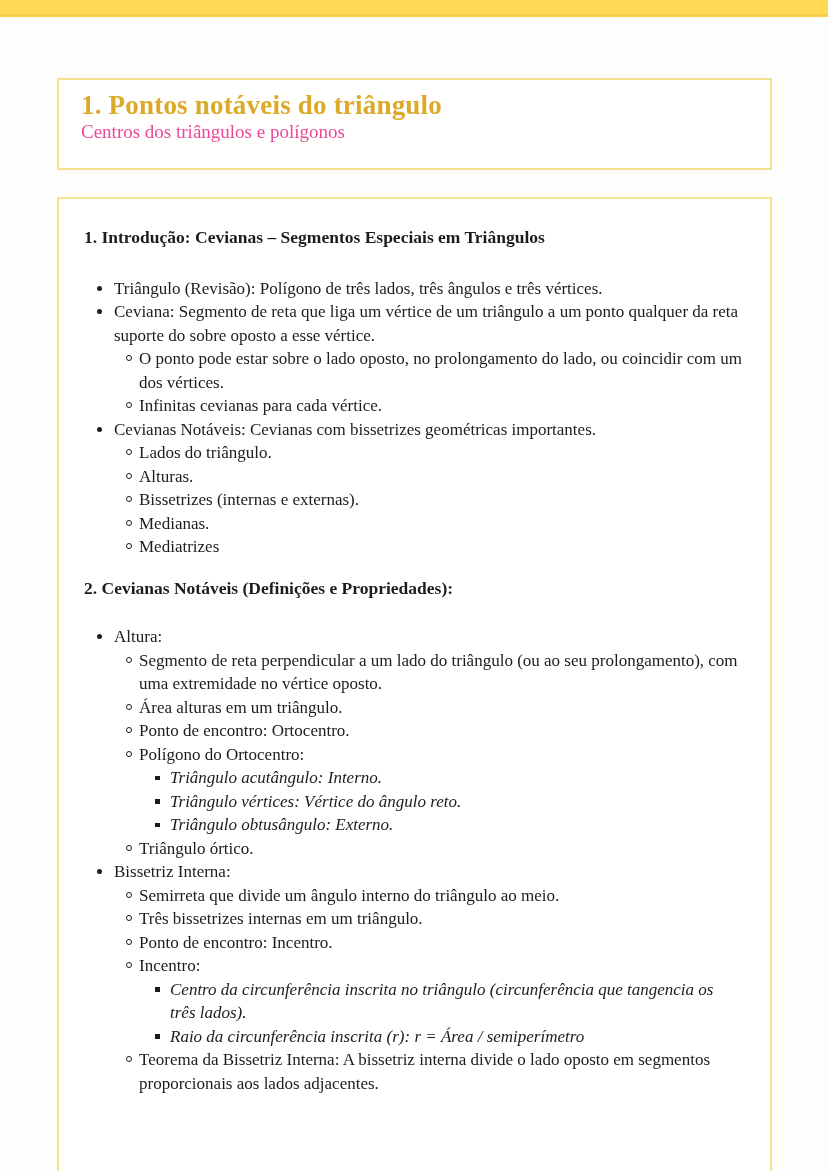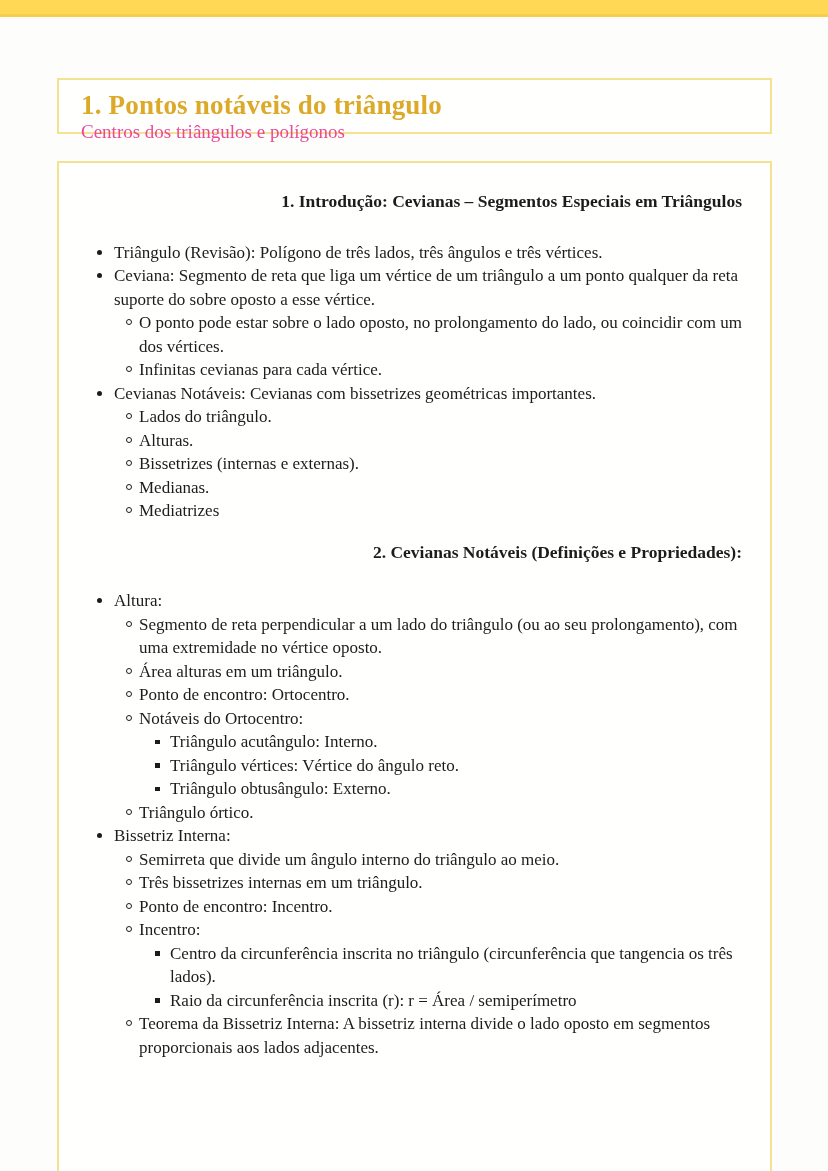--- a/index.html
+++ b/index.html
@@ -18,21 +18,21 @@
     background: var(--accent, #FFD955);
     border-bottom: 3px solid var(--accent-edge, #F8CD49);
   }
   .card {
     margin: 0 56px 0 57px;
     border: 2px solid var(--card-border, #F3E291);
     background: #fffffe;
   }
   .title-card {
     margin-top: 61px;
-    height: 56px;
+    height: 92px;
     padding: 9px 22px 10px 22px;
   }
   .page-title {
     font-size: 27px;
     font-weight: bold;
     color: var(--gold, #DCA928);
     line-height: 1.2;
     letter-spacing: 0.2px;
   }
   .page-subtitle {
@@ -44,29 +44,28 @@
     margin-top: 27px;
     height: 1100px; 
     padding: 27px 28px 0 25px;
     font-size: 17px;
     line-height: 23.5px;
   }
   .section-heading {
     font-size: 17.5px;
     font-weight: bold;
     line-height: 23.5px;
-    text-align: right;
   }
   .section-heading.first { margin-bottom: 27px; }
   .section-heading.second { margin-top: 18px; margin-bottom: 25px; }
   .li { position: relative; }
   .li .txt { display: block; }
   .lv1 { padding-left: 30px; }
   .lv2 { padding-left: 55px; }
-  .lv3 { padding-left: 86px; }
+  .lv3 { padding-left: 86px; font-style: italic; }
   .marker { position: absolute; display: block; }
   .lv1 .marker { left: 13px; }
   .lv2 .marker { left: 42px; }
   .lv3 .marker { left: 71px; }
   .m1 { width: 5px; height: 5px; background: #1c1c1c; border-radius: 50%; top: 9px; }
   .m2 { width: 6px; height: 6px; border: 1.4px solid #1c1c1c; border-radius: 50%; top: 8px; background: transparent; }
   .m3 { width: 4.5px; height: 4.5px; background: #1c1c1c; top: 9.5px; }
 </style>
 </head>
 <body>
@@ -135,21 +134,21 @@
       <div class="li lv2">
         <span class="marker m2"></span>
         <span class="txt">Área alturas em um triângulo.</span>
       </div>
       <div class="li lv2">
         <span class="marker m2"></span>
         <span class="txt">Ponto de encontro: Ortocentro.</span>
       </div>
       <div class="li lv2">
         <span class="marker m2"></span>
-        <span class="txt">Notáveis do Ortocentro:</span>
+        <span class="txt">Polígono do Ortocentro:</span>
       </div>
       <div class="li lv3">
         <span class="marker m3"></span>
         <span class="txt">Triângulo acutângulo: Interno.</span>
       </div>
       <div class="li lv3">
         <span class="marker m3"></span>
         <span class="txt">Triângulo vértices: Vértice do ângulo reto.</span>
       </div>
       <div class="li lv3">

